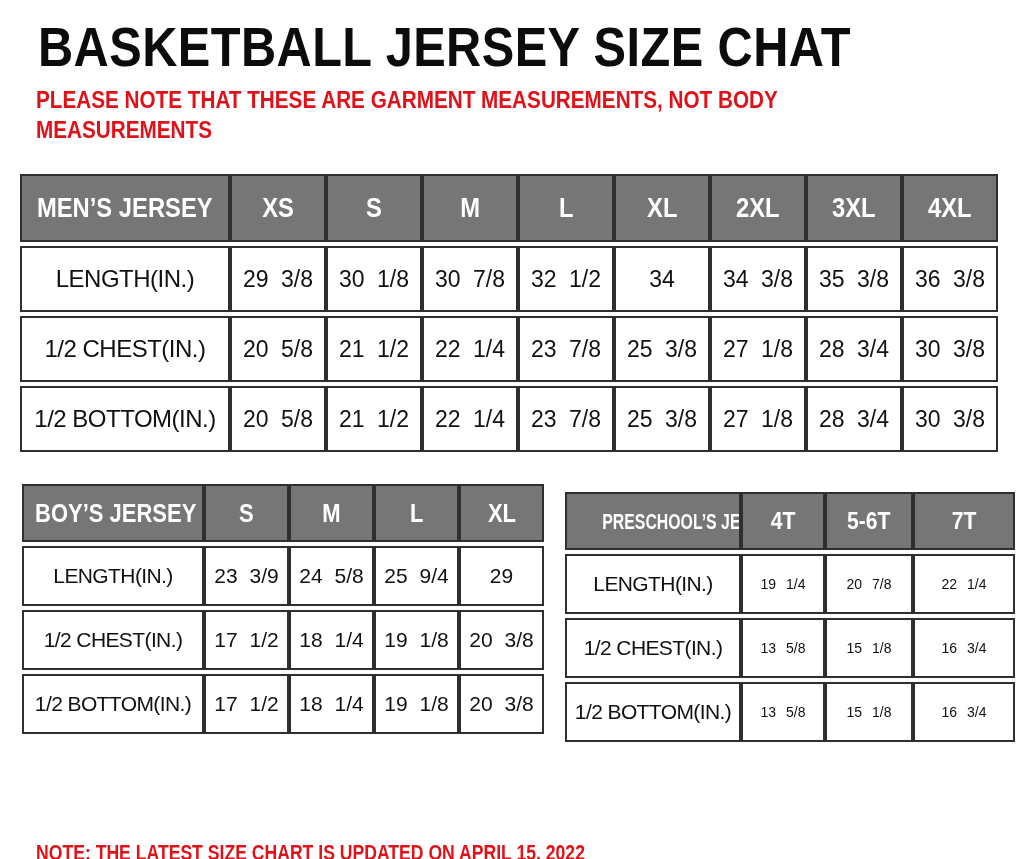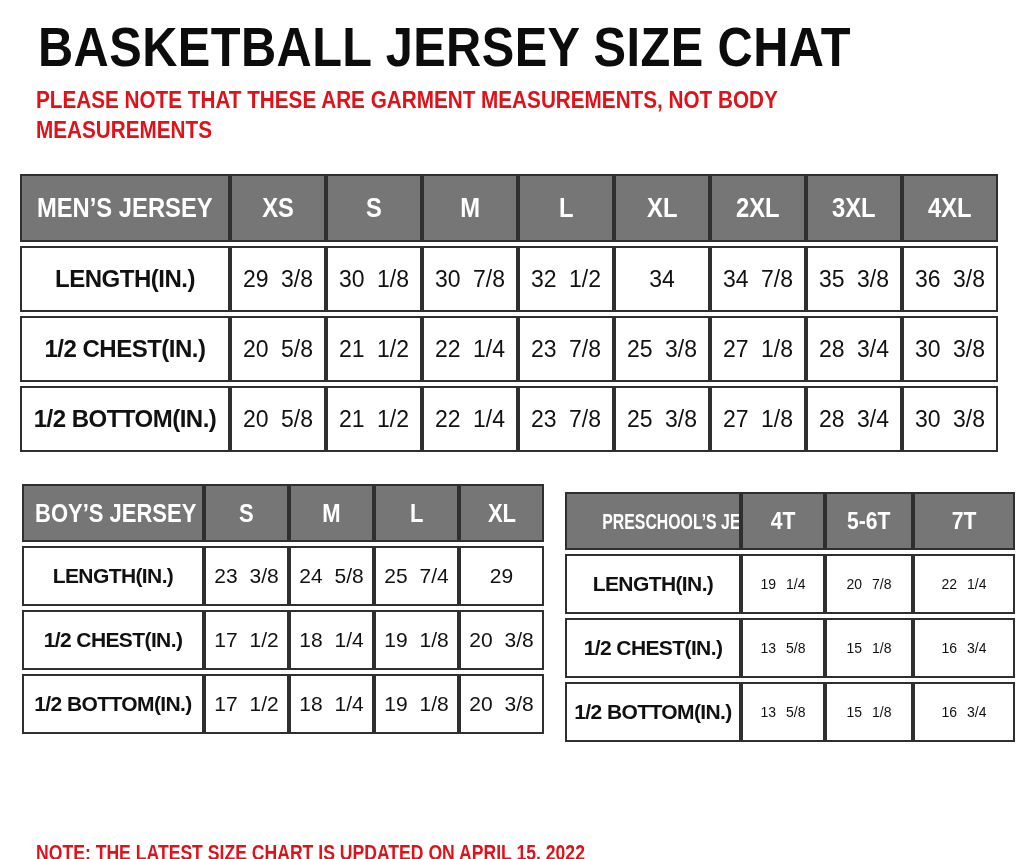--- a/index.html
+++ b/index.html
@@ -38,21 +38,21 @@
     table-layout: fixed;
     background: #fff;
   }
   .size th, .size td {
     border: 2px solid #2f2f2f;
     text-align: center; vertical-align: middle;
     padding: 0; overflow: hidden;
     white-space: nowrap;
   }
   .size th { background: #767676; color: #ffffff; font-weight: 700; }
-  .size td.label { font-weight: 700; letter-spacing: -0.5px; text-align: center; }
+  .size td.label { font-weight: 400; letter-spacing: -0.5px; text-align: center; }
   .size td.val  { word-spacing: 6px; margin-top: 28px; }
 
   .sx { display: inline-block; transform: scaleX(0.88); transform-origin: center; white-space: nowrap; }
   .sx-narrow { display: inline-block; transform: scaleX(0.72); transform-origin: center; white-space: nowrap; }
 
   #men-table { left: 20px; top: 170px; width: 978px; }
   #men-table col.c0 { width: 210px; }
   #men-table th { height: 64px; font-size: 27px; }
   #men-table td { height: 62px; font-size: 23px; }
   #men-table td.label { font-size: 24px; }
@@ -111,21 +111,21 @@
       </tr>
     </thead>
     <tbody>
       <tr>
         <td class="label">LENGTH(IN.)</td>
         <td class="val">29 3/8</td>
         <td class="val">30 1/8</td>
         <td class="val">30 7/8</td>
         <td class="val">32 1/2</td>
         <td class="val">34</td>
-        <td class="val">34 7/8</td>
+        <td class="val">34 3/8</td>
         <td class="val">35 3/8</td>
         <td class="val">36 3/8</td>
       </tr>
       <tr>
         <td class="label">1/2 CHEST(IN.)</td>
         <td class="val">20 5/8</td>
         <td class="val">21 1/2</td>
         <td class="val">22 1/4</td>
         <td class="val">23 7/8</td>
         <td class="val">25 3/8</td>
@@ -160,23 +160,23 @@
         <th><span class="sx">BOY’S JERSEY</span></th>
         <th><span class="sx">S</span></th>
         <th><span class="sx">M</span></th>
         <th><span class="sx">L</span></th>
         <th><span class="sx">XL</span></th>
       </tr>
     </thead>
     <tbody>
       <tr>
         <td class="label">LENGTH(IN.)</td>
-        <td class="val">23 3/8</td>
+        <td class="val">23 3/9</td>
         <td class="val">24 5/8</td>
-        <td class="val">25 7/4</td>
+        <td class="val">25 9/4</td>
         <td class="val">29</td>
       </tr>
       <tr>
         <td class="label">1/2 CHEST(IN.)</td>
         <td class="val">17 1/2</td>
         <td class="val">18 1/4</td>
         <td class="val">19 1/8</td>
         <td class="val">20 3/8</td>
       </tr>
       <tr>

